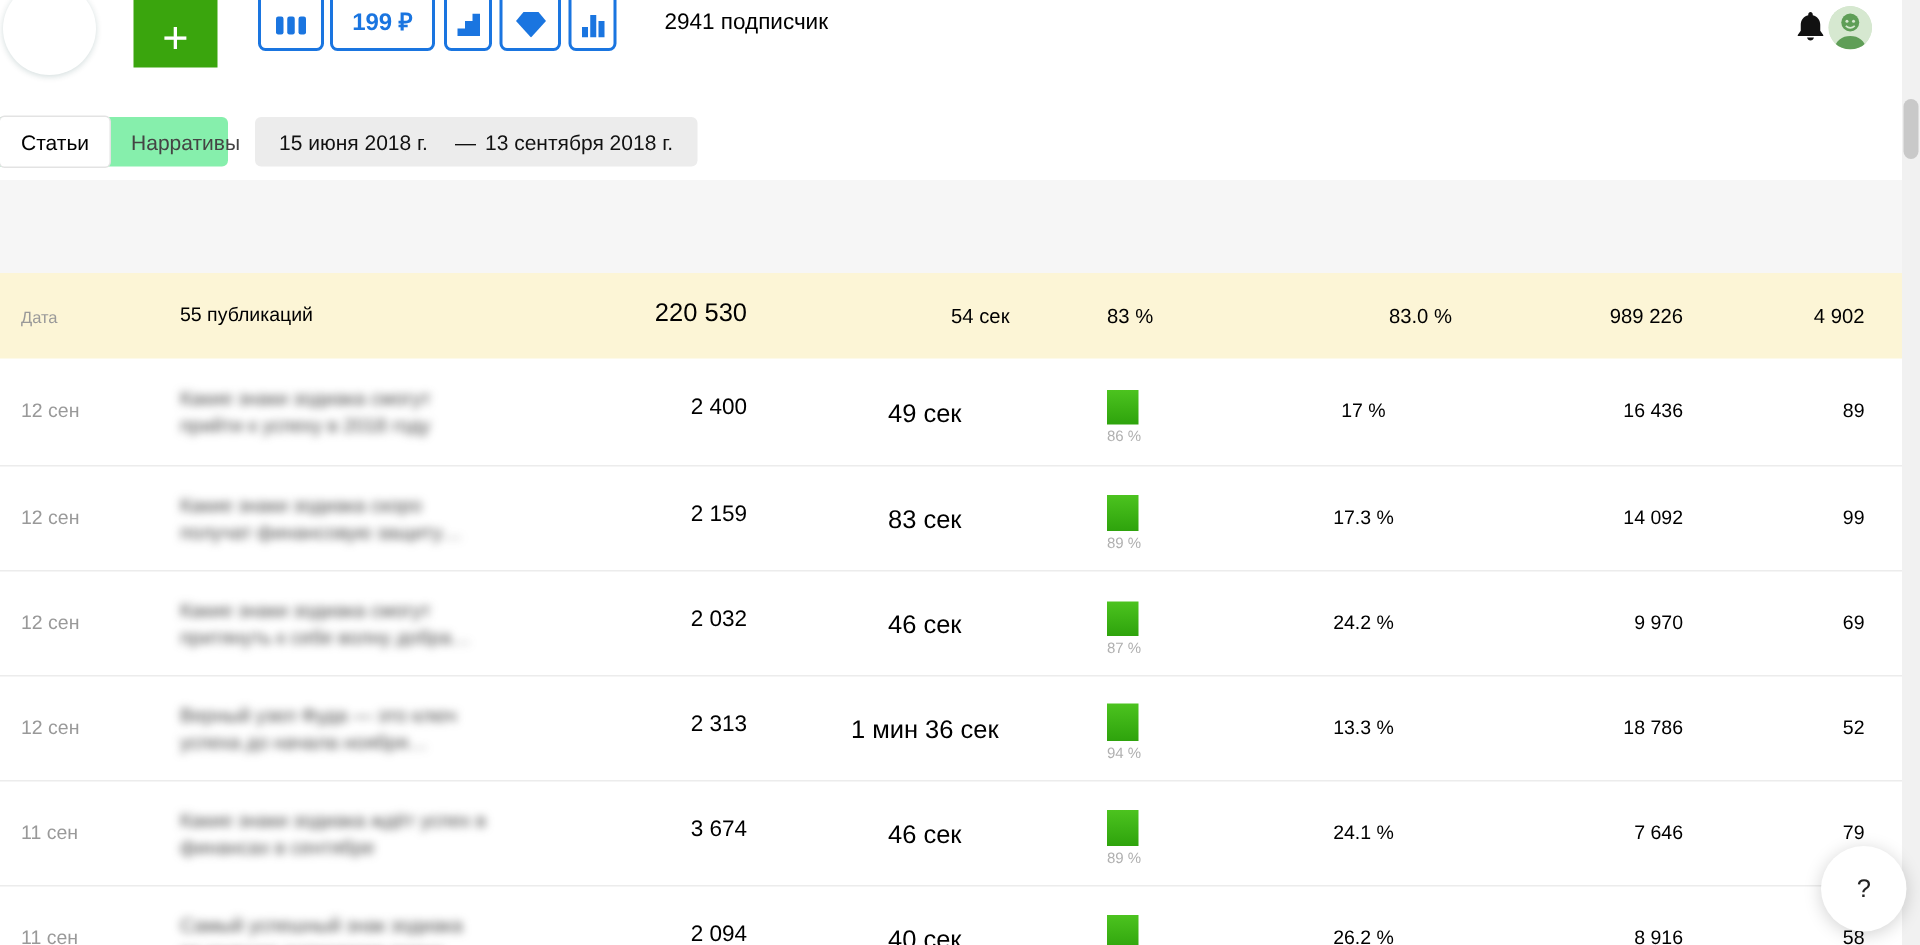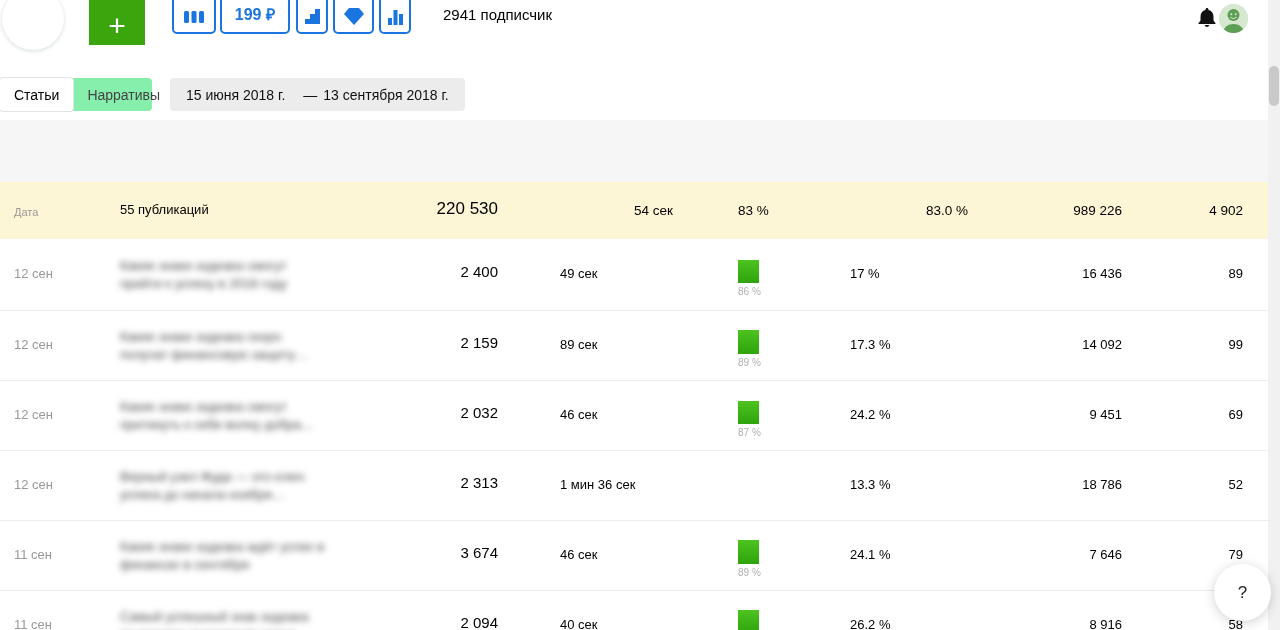--- a/index.html
+++ b/index.html
@@ -58,26 +58,26 @@
   .summary .reach{ position:absolute; left:1000px; width:122px; top:21px; font-size:13.5px; text-align:right; }
   .summary .likes{ position:absolute; left:1150px; width:93px; top:21px; font-size:13.5px; text-align:right; }
 
   
   .row{ position:absolute; left:0; width:1268px; height:70px; background:#fff; }
   .row.bordered{ border-top:1px solid #ececec; }
   .c-date{ position:absolute; left:14px; top:26px; font-size:13px; color:#999; }
   .c-pub{ position:absolute; left:120px; top:17px; width:270px; font-size:13px; line-height:18px; color:#4a4a4a;
           filter:blur(3px); cursor:pointer; }
   .c-reads{ position:absolute; left:380px; width:118px; top:23px; font-size:15px; font-weight:500; text-align:right; }
-  .c-time{ position:absolute; left:560px; width:113px; top:26px; font-size:13px; text-align:left; }
+  .c-time{ position:absolute; left:560px; width:113px; top:26px; font-size:17px; text-align:center; }
   .c-map{ position:absolute; left:738px; top:0; width:60px; height:70px; }
   .mapbar{ position:absolute; left:0; bottom:27px; width:21px; height:24px;
           background:linear-gradient(#4cc31f,#2ea30c); }
   .mappct{ position:absolute; left:0; top:46px; font-size:10px; color:#b0b0b0; }
-  .c-ctr{ position:absolute; left:850px; width:118px; top:26px; font-size:13px; text-align:left; }
+  .c-ctr{ position:absolute; left:850px; width:118px; top:26px; font-size:13px; text-align:center; }
   .c-reach{ position:absolute; left:1000px; width:122px; top:26px; font-size:13px; text-align:right; }
   .c-likes{ position:absolute; left:1150px; width:93px; top:26px; font-size:13px; text-align:right; }
 
   
   .scroll-track{ position:absolute; right:0; top:0; width:12px; height:630px; background:#f1f1f1; }
   .scroll-thumb{ position:absolute; right:1px; top:66px; width:10px; height:40px; background:#c9c9c9; border-radius:5px; cursor:pointer; }
   .help-fab{ position:absolute; left:1214px; top:564px; width:57px; height:57px; border-radius:50%; background:#fff;
           box-shadow:0 2px 12px rgba(0,0,0,.18); display:flex; align-items:center; justify-content:center;
           font-size:17px; color:#222; cursor:pointer; z-index:5; }
 </style>
@@ -215,21 +215,21 @@
     <span class="c-likes">89</span>
   </div>
 
   <div class="row bordered" style="top:310px">
     <span class="c-date">12 сен</span>
     <div class="c-pub">
       <div>Какие знаки зодиака скоро</div>
         <div>получат финансовую защиту…</div>
     </div>
     <span class="c-reads">2 159</span>
-    <span class="c-time">89 сек</span>
+    <span class="c-time">83 сек</span>
     <div class="c-map">
       <div class="mapbar" style="height: 24px;"></div>
       <span class="mappct">89 %</span>
     </div>
     <span class="c-ctr">17.3 %</span>
     <span class="c-reach">14 092</span>
     <span class="c-likes">99</span>
   </div>
 
   <div class="row bordered" style="top:380px">
@@ -238,32 +238,36 @@
       <div>Какие знаки зодиака смогут</div>
         <div>притянуть к себе волну добра…</div>
     </div>
     <span class="c-reads">2 032</span>
     <span class="c-time">46 сек</span>
     <div class="c-map">
       <div class="mapbar" style="height: 23px;"></div>
       <span class="mappct">87 %</span>
     </div>
     <span class="c-ctr">24.2 %</span>
-    <span class="c-reach">9 451</span>
+    <span class="c-reach">9 970</span>
     <span class="c-likes">69</span>
   </div>
 
   <div class="row bordered" style="top:450px">
     <span class="c-date">12 сен</span>
     <div class="c-pub">
       <div>Верный узел Фуда — это ключ</div>
         <div>успеха до начала ноября…</div>
     </div>
     <span class="c-reads">2 313</span>
     <span class="c-time">1 мин 36 сек</span>
+    <div class="c-map">
+      <div class="mapbar" style="height: 25px;"></div>
+      <span class="mappct">94 %</span>
+    </div>
     <span class="c-ctr">13.3 %</span>
     <span class="c-reach">18 786</span>
     <span class="c-likes">52</span>
   </div>
 
   <div class="row bordered" style="top:520px">
     <span class="c-date">11 сен</span>
     <div class="c-pub">
       <div>Какие знаки зодиака ждёт успех в</div>
         <div>финансах в сентябре</div>

